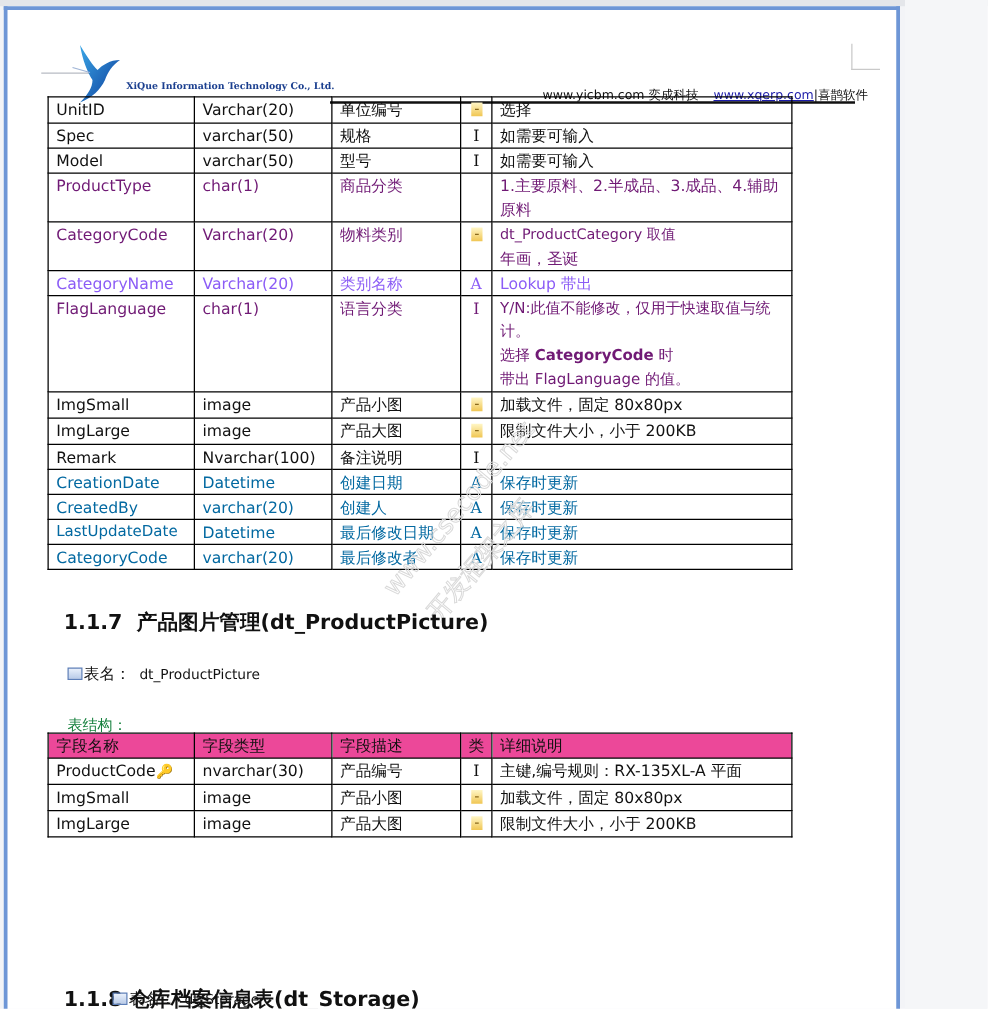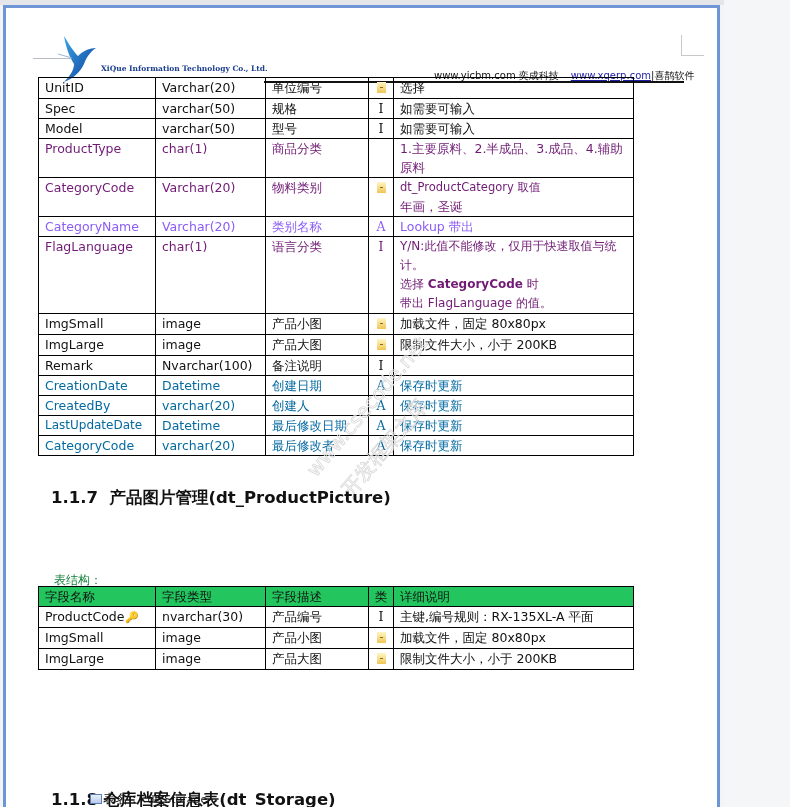--- a/index.html
+++ b/index.html
@@ -37,21 +37,21 @@
   .c-red { color:#701a75; }
   .c-purple { color:#8b5cf6; }
   .c-gray { color:#0369a1; }
   .dd-icon {
     display:inline-block; width:9px; height:11px; margin-top:4px;
     background:linear-gradient(#fff6c6, #f0c653);
     position:relative;
   }
   .dd-icon::after { content:""; position:absolute; left:3px; top:5px; width:3px; height:1px; background:#8a6a1c; }
   .serifA { font-family:"DejaVu Sans","Liberation Sans",sans-serif; }
-  tr.head td { background:#22c55e; }
+  tr.head td { background:#ec4899; }
   .key-icon { display:inline-block; color:#d9a51c; font-size:11px; margin-left:1px; }
 
   
   .h3 { position:absolute; font-size:16.5px; font-weight:bold; color:#111; white-space:nowrap; font-family:"DejaVu Sans","Liberation Sans",sans-serif; }
   .h3 .cn { font-family:"DejaVu Serif","Liberation Serif",serif; }
   .tname { position:absolute; font-size:11px; color:#111; white-space:nowrap; }
   .tname .lbl { font-size:12.5px; }
   .tbl-icon { display:inline-block; width:12px; height:10px; border:1px solid #5d7fb8; background:linear-gradient(#e9f0fb,#b9cbe8); vertical-align:-1px; margin-right:1px; box-sizing:border-box; }
   .struct-label { position:absolute; font-size:12px; color:#15803d; }
 
@@ -205,20 +205,23 @@
   </table>
 
   <svg class="watermark" viewBox="0 0 210 170">
     <text x="20" y="150" transform="rotate(-50 20 150)" font-size="20" fill="none" stroke="#d9d9d9" stroke-width="0.8" font-family="DejaVu Sans, sans-serif">www.csecode.net</text>
     <text x="55" y="170" transform="rotate(-50 55 170)" font-size="20" fill="none" stroke="#d9d9d9" stroke-width="0.8" font-family="DejaVu Sans, sans-serif">开发框架之库</text>
   </svg>
 
   <div class="h3" style="left:45px; top:479px;text-align:right;">
     <span>1.1.7</span>&nbsp;&nbsp;<span class="cn">产品图片管理</span><span>(dt_ProductPicture)</span>
   </div>
+  <div class="tname" style="left:48px; top:523px;">
+    <span class="tbl-icon"></span><span class="lbl">表名：</span>&nbsp;&nbsp;<span>dt_ProductPicture</span>
+  </div>
   <div class="struct-label" style="left:48px; top:564px;">表结构：</div>
 
   <table class="dt" style="left:32px; top:578px; width:595px;">
     <colgroup>
         <col style="width:117px">
         <col style="width:110px">
         <col style="width:103px">
         <col style="width:25px">
         <col style="width:240px">
       </colgroup>

